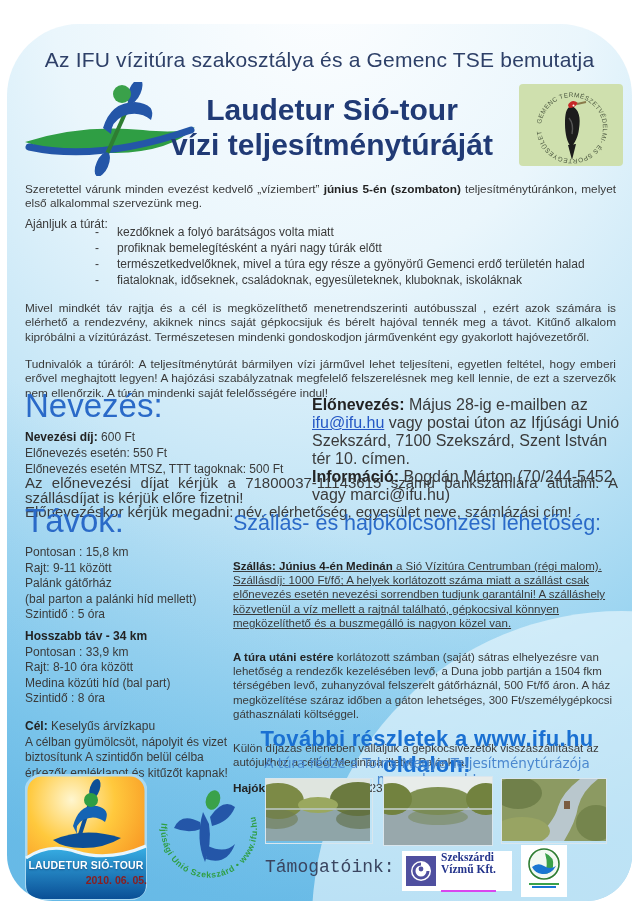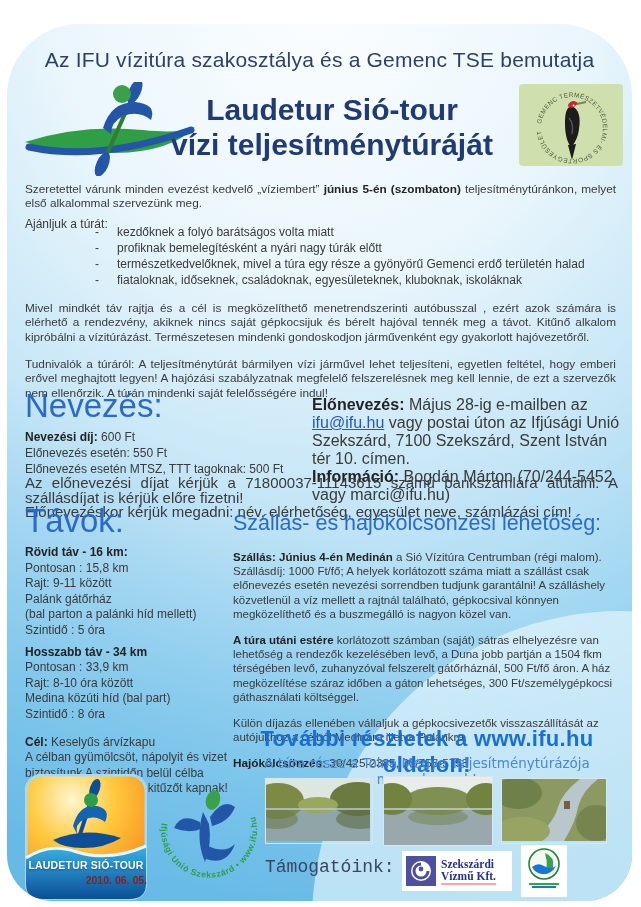--- a/index.html
+++ b/index.html
@@ -51,43 +51,43 @@
   a.email{color:#2457c5;text-decoration:underline;cursor:pointer;}
   
   .bank{position:absolute;left:18px;top:452px;width:593px;font-size:15px;line-height:14.6px;color:#3a3a3a;text-align:justify;}
   
   .tavok{position:absolute;left:18px;top:479px;width:212px;}
   .tavok .grp{margin-top:6px;font-size:12px;line-height:15.6px;color:#3a3a3a;}
   .tavok .grp .ttl{font-weight:bold;color:#232323;}
   .tavok .goal{margin-top:12px;font-size:12px;line-height:15.6px;color:#3a3a3a;}
   .szallas{position:absolute;left:226px;top:486px;width:389px;}
   .h-mid{font-size:21.5px;color:#2a6ac8;text-align:left;line-height:26px;}
-  .szallas .p{margin-top:12px;font-size:11.5px;line-height:14.2px;color:#3a3a3a;}
-  .szallas .p.first{margin-top:14px;}
+  .szallas .p{margin-top:20px;font-size:11.5px;line-height:14.2px;color:#3a3a3a;}
+  .szallas .p.first{margin-top:23px;text-decoration:underline;}
   .boat{margin-top:12px;font-size:11.8px;color:#3a3a3a;}
   .details-big{position:absolute;left:222px;top:702px;width:396px;text-align:center;
     font-size:22px;font-weight:bold;color:#1a70d2;letter-spacing:.3px;}
   .details-sub{position:absolute;left:222px;top:731px;width:396px;text-align:center;
     font-family:"DejaVu Sans", sans-serif;font-size:13.5px;color:#4b88cf;}
   
   .badge{position:absolute;left:18px;top:750px;width:122px;height:126px;}
   .badge .ttl{position:absolute;left:0;top:85px;width:100%;text-align:center;color:#ffffff;
     font-size:10.5px;font-weight:bold;text-shadow:0 1px 2px rgba(0,40,90,.55);letter-spacing:.2px;}
   .badge .dt{position:absolute;left:0;top:100px;width:100%;text-align:right;color:#8c1d1d;
     font-size:10.5px;font-weight:bold;}
   .ifu-logo{position:absolute;left:146px;top:760px;width:110px;height:106px;}
   .photo{position:absolute;top:754px;height:64px;border:1px solid #d9e6ee;}
   .photo.ph1{left:258px;width:106px;}
   .photo.ph2{left:376px;width:108px;top:752px;height:68px;}
   .photo.ph3{left:494px;width:104px;}
   .sponsors-label{position:absolute;left:258px;top:833px;font-size:18px;color:#3a4560;font-family:Liberation Mono, monospace;}
   .vizmu{position:absolute;left:395px;top:827px;width:110px;height:40px;background:#ffffff;
     display:flex;align-items:center;padding:2px 4px;box-sizing:border-box;}
   .vizmu .txt{margin-left:5px;font-family:"Liberation Serif", serif;font-weight:bold;
-    color:#24348c;font-size:11.5px;line-height:12.5px;border-bottom:2px solid #fca5a5;padding-bottom:0;}
+    color:#24348c;font-size:11.5px;line-height:12.5px;border-bottom:2px solid #d946ef;padding-bottom:14px;}
   .green-logo{position:absolute;left:514px;top:821px;width:46px;height:52px;background:#ffffff;
     display:flex;flex-direction:column;align-items:center;padding-top:2px;box-sizing:border-box;}
   .green-logo .bar1{width:30px;height:2px;background:#3aa14a;margin-top:2px;}
   .green-logo .bar2{width:24px;height:2px;background:#1976d2;margin-top:1px;}
 </style>
 </head>
 <body>
 
 <div class="card">
   <div class="corner-arc"></div>
@@ -158,21 +158,20 @@
   </div>
 
   <div class="bank">
     <div>Az előnevezési díjat kérjük a 71800037-11143615 számú bankszámlára átutalni. A szállásdíjat is kérjük előre fizetni!</div>
     <div>Előnevezéskor kérjük megadni: név, elérhetőség, egyesület neve, számlázási cím!</div>
   </div>
 
   <div class="tavok">
     <div class="h-big">Távok:</div>
     <div class="grp">
-      <div class="ttl">Rövid táv - 16 km:</div>
       <div>Pontosan : 15,8 km</div>
       <div>Rajt: 9-11 között</div>
       <div>Palánk gátőrház</div>
       <div>(bal parton a palánki híd mellett)</div>
       <div>Szintidő : 5 óra</div>
     </div>
     <div class="grp">
       <div class="ttl">Hosszabb táv - 34 km</div>
       <div>Pontosan : 33,9 km</div>
       <div>Rajt: 8-10 óra között</div>

